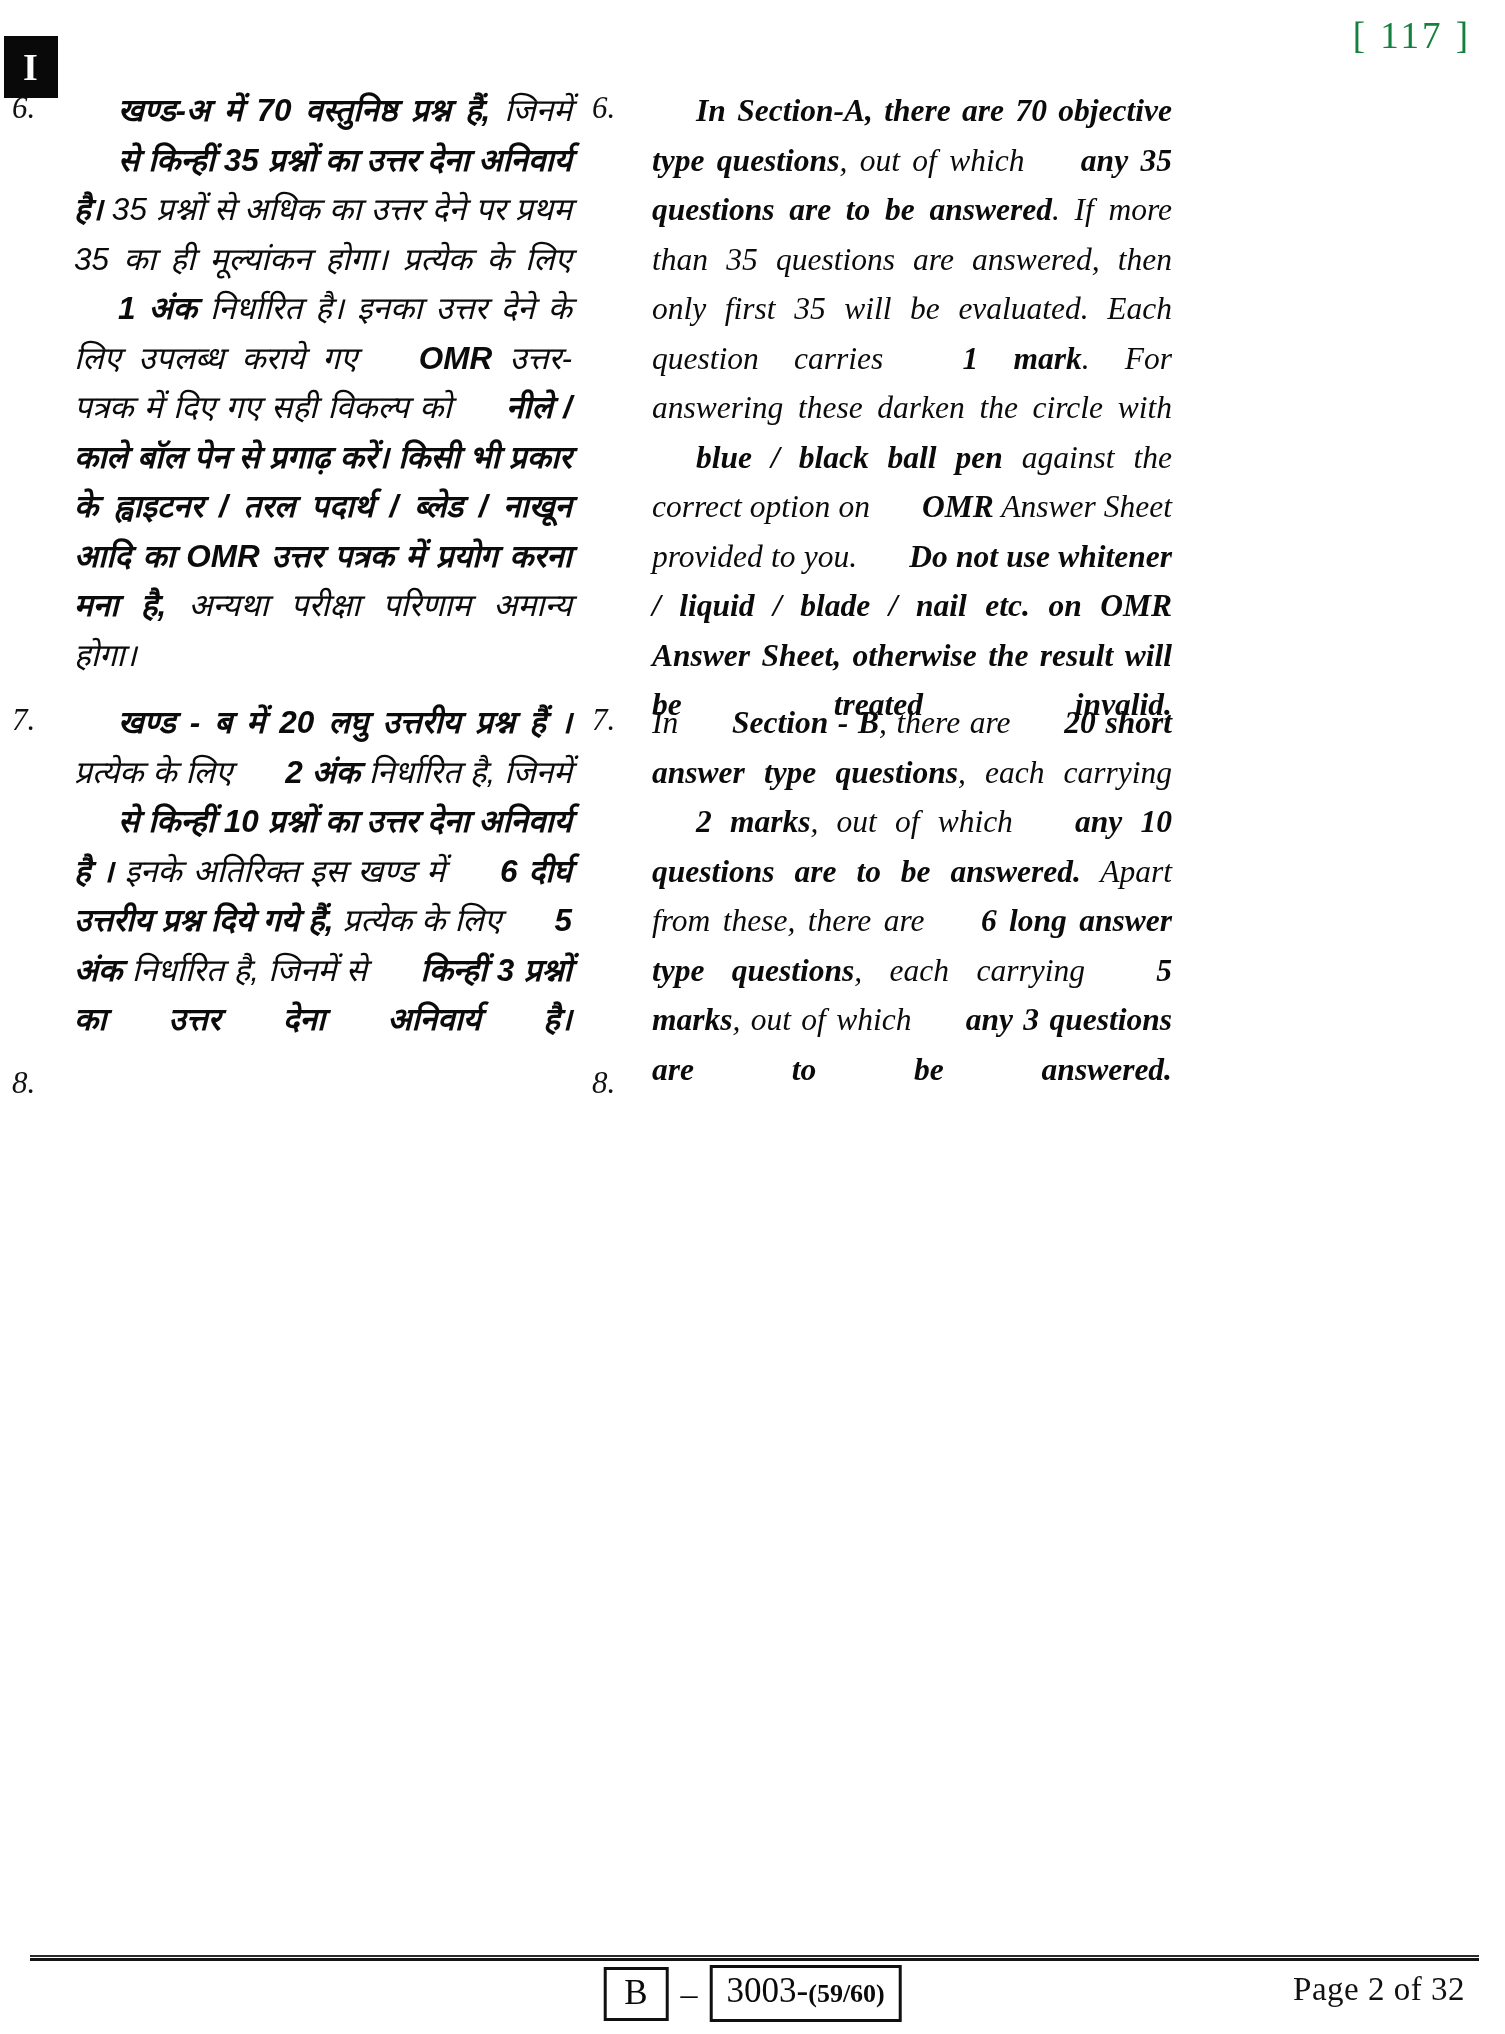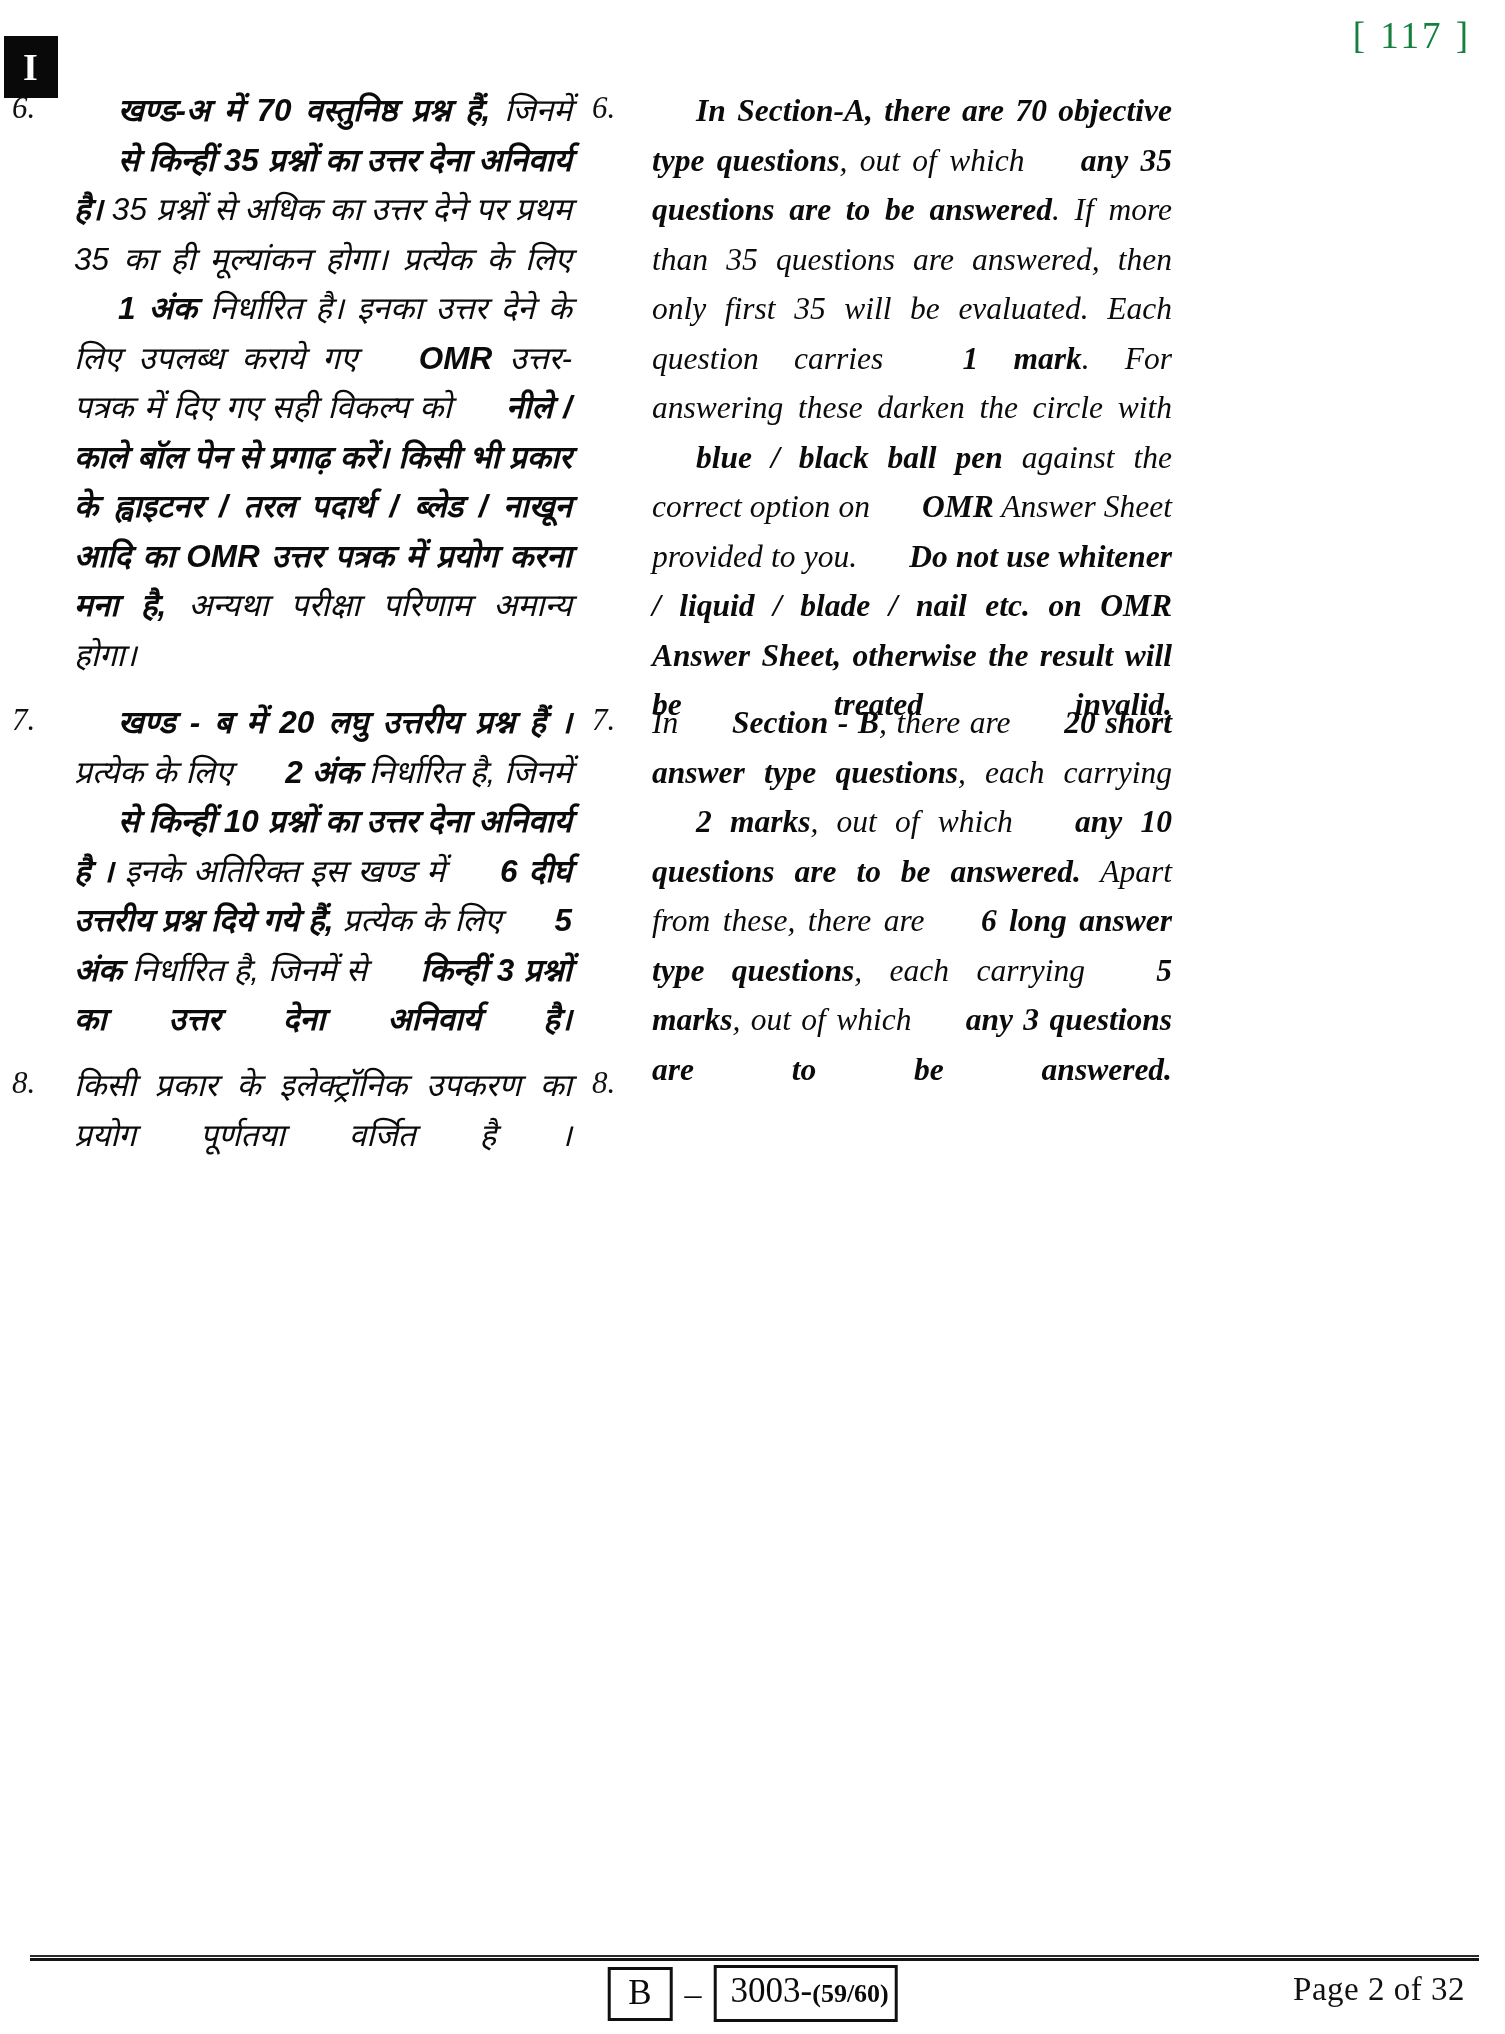--- a/index.html
+++ b/index.html
@@ -131,21 +131,21 @@
     position: absolute;
     left: 50%;
     transform: translateX(-50%);
     top: 0;
     display: flex;
     align-items: center;
     gap: 10px;
   }
   .code-box {
     border: 3px solid #101010;
-    padding: 2px 6px 4px 14px;
+    padding: 2px 14px 4px 14px;
     font-size: 35px;
     font-family: "Liberation Serif", serif;
     line-height: 42px;
     color: #0a0a0a;
   }
   .code-box.letter { padding: 2px 18px 4px 18px; }
   .code-dash {
     font-size: 34px;
     line-height: 42px;
     padding: 0 2px;
@@ -196,21 +196,20 @@
 
       <div class="col-en" style="left:592px; top:612px; width:580px;">
         <span class="num" style="left:0px; top:4px;">7.</span>
         <div class="body-en" style="margin-left:60px;">In <b>Section - B</b>, there are <b>20 short answer type questions</b>, each carrying <b>2 marks</b>, out of which <b>any 10 questions are to be answered.</b> Apart from these, there are <b>6 long answer type questions</b>, each carrying <b>5 marks</b>, out of which <b>any 3 questions are to be answered.</b></div>
       </div>
     </div>
 
     <div class="item">
       <div class="col-hi" style="left:12px; top:975px; width:560px;">
         <span class="num" style="left:0px; top:4px;">8.</span>
-        <div class="body-hi" style="margin-left:62px;">किसी प्रकार के इलेक्ट्रॉनिक उपकरण का प्रयोग पूर्णतया वर्जित है ।</div>
       </div>
 
       <div class="col-en" style="left:592px; top:975px; width:580px;">
         <span class="num" style="left:0px; top:4px;">8.</span>
       </div>
     </div>
 
   </div>
 
   <div class="footer-rule thin"></div>

